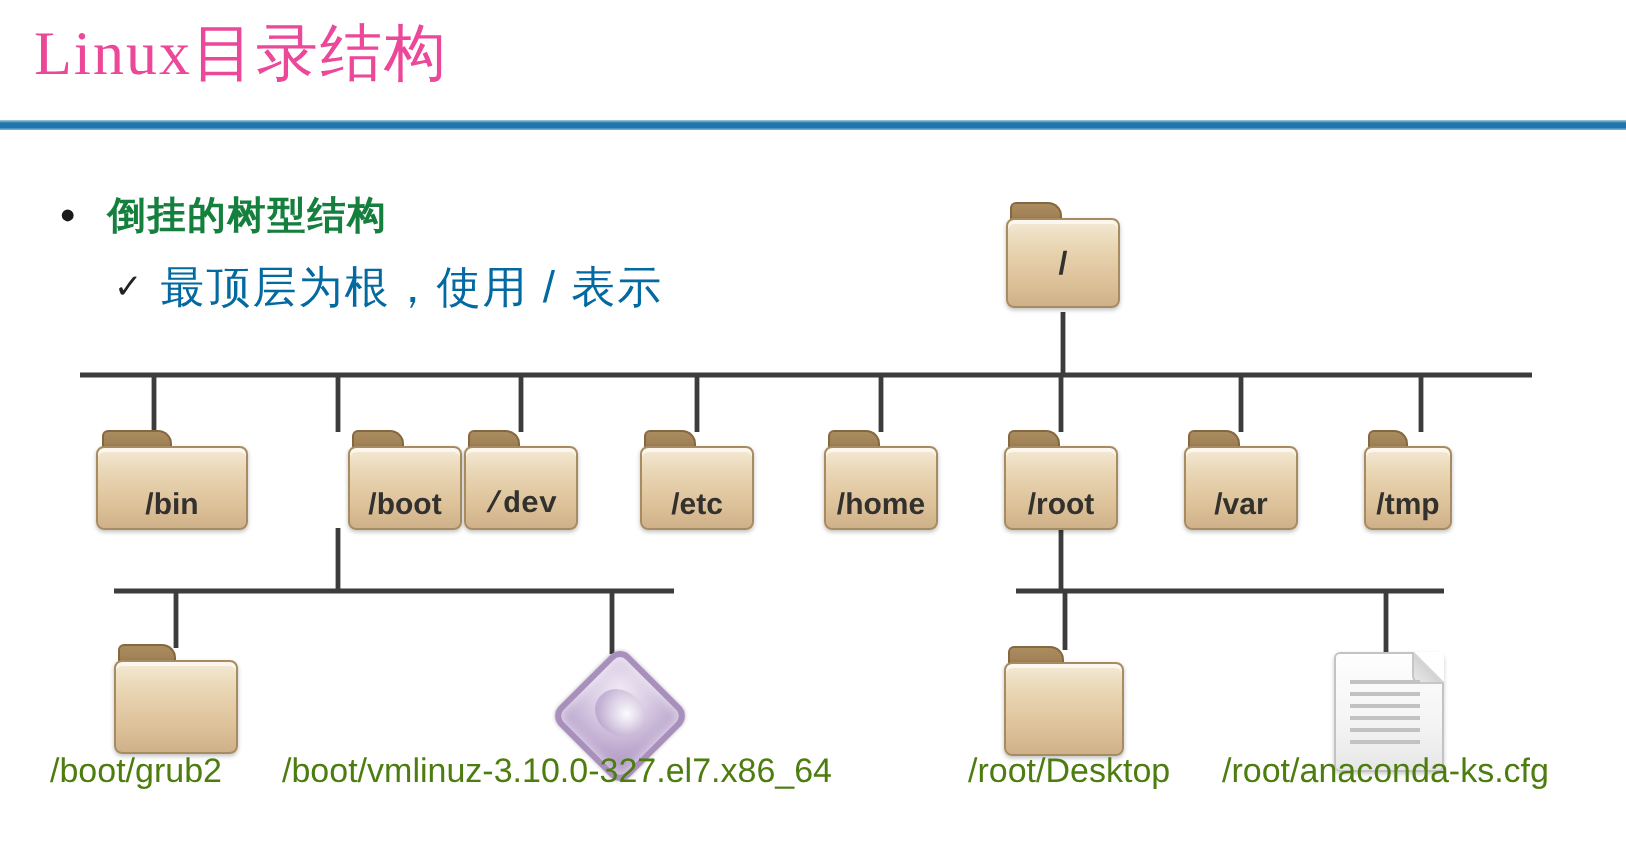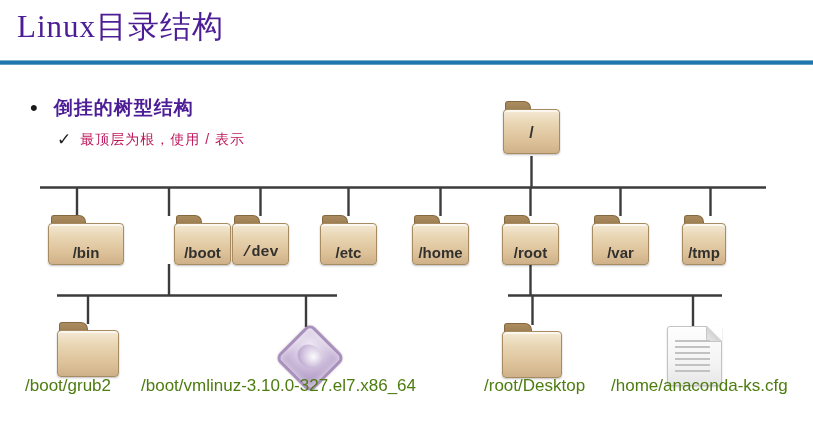--- a/index.html
+++ b/index.html
@@ -1,31 +1,31 @@
 <!DOCTYPE html>
 <html><head>
 <meta charset="utf-8">
 <style>
   html,body{margin:0;padding:0;}
   body{width:813px;height:433px;background:#ffffff;font-family:"Liberation Sans","DejaVu Sans",sans-serif;}
   #slide{position:relative;width:813px;height:433px;background:#ffffff;overflow:hidden;}
 
   
   .title{position:absolute;left:17px;top:6px;font-family:"Liberation Serif","DejaVu Serif",serif;
-         font-size:31px;color:#4c1d95;letter-spacing:1px;white-space:nowrap;}
+         font-size:31px;color:#ec4899;letter-spacing:1px;white-space:nowrap;}
   .divider{position:absolute;left:0;top:60px;width:813px;height:5px;
            background:linear-gradient(180deg,#a9cce1 0%,#1f76ad 30%,#1f76ad 75%,#8fb8d4 100%);}
 
   
   .bullet-row{position:absolute;left:30px;top:95px;display:flex;align-items:center;gap:16px;}
   .bullet-dot{font-size:22px;color:#1a1a1a;line-height:1;}
-  .bullet-text{font-size:19px;font-weight:bold;color:#4c1d95;letter-spacing:1px;}
+  .bullet-text{font-size:19px;font-weight:bold;color:#15803d;letter-spacing:1px;}
   .check-row{position:absolute;left:57px;top:129px;display:flex;align-items:center;gap:9px;}
   .check-mark{font-size:17px;color:#222;}
-  .check-text{font-size:14px;color:#be185d;letter-spacing:1px;}
+  .check-text{font-size:22px;color:#0369a1;letter-spacing:1px;}
 
   
   svg.connectors{position:absolute;left:0;top:0;}
 
   
   .folder{position:absolute;}
   .folder .tab{position:absolute;left:4%;top:0;width:46%;height:32%;
                background:linear-gradient(180deg,#ab8c5f,#8f7148);
                border:1px solid #85683f;border-bottom:none;border-radius:3px 7px 0 0;box-sizing:border-box;}
   .folder .body{position:absolute;left:0;top:15%;width:100%;height:85%;box-sizing:border-box;
@@ -146,15 +146,15 @@
       <span class="body"></span>
   </div>
   <div class="doc" style="left:667px;top:326px;width:53px;height:58px;">
     <span class="fold"></span>
     <span class="lines"></span>
   </div>
 
   <div class="leaf-label" style="left:25px;">/boot/grub2</div>
   <div class="leaf-label" style="left:141px;">/boot/vmlinuz-3.10.0-327.el7.x86_64</div>
   <div class="leaf-label" style="left:484px;text-align:center;">/root/Desktop</div>
-  <div class="leaf-label" style="left:611px;">/home/anaconda-ks.cfg</div>
+  <div class="leaf-label" style="left:611px;">/root/anaconda-ks.cfg</div>
 
 </div>
 
 </body></html>

